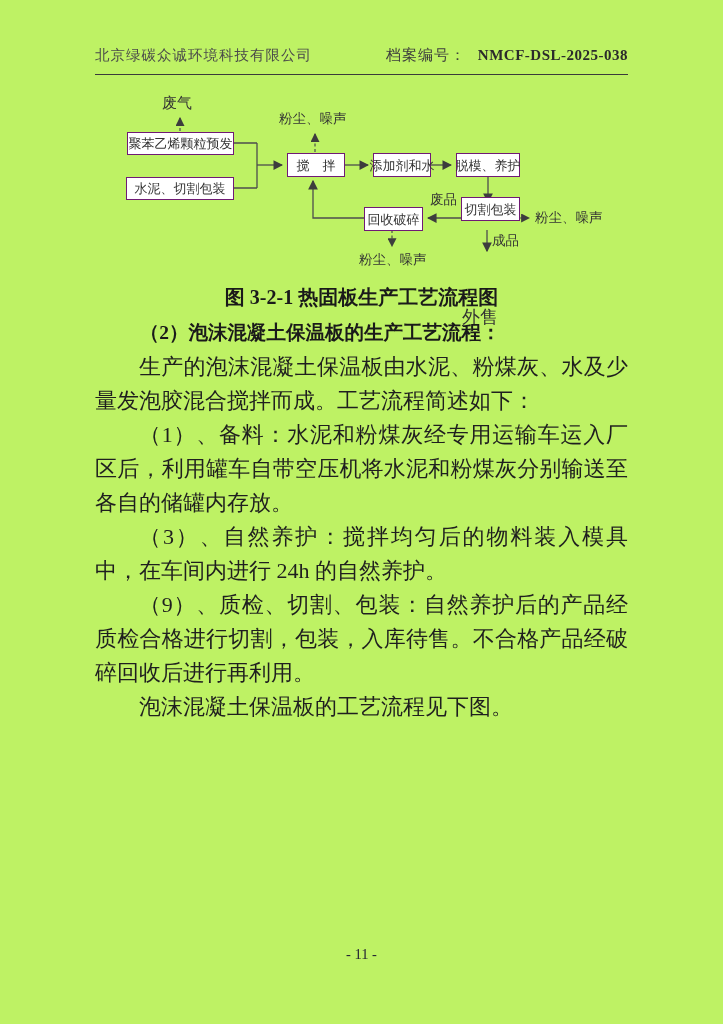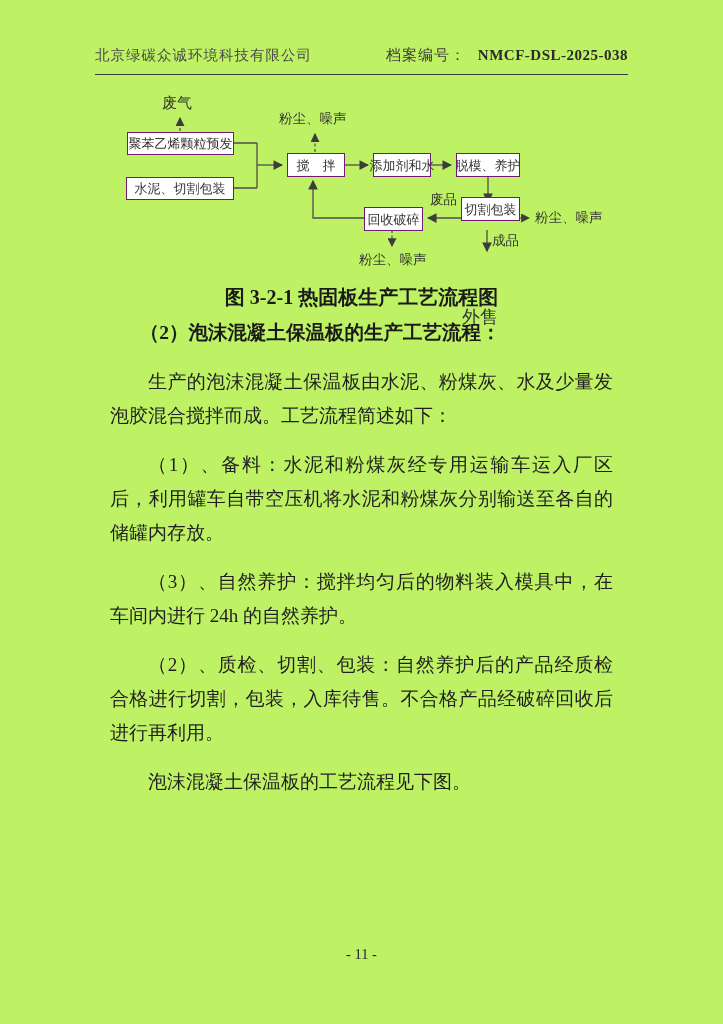--- a/index.html
+++ b/index.html
@@ -42,21 +42,21 @@
   .textblock{position:absolute;left:95px;top:282px;width:533px;}
   .fig-caption{
     text-align:center;font-weight:bold;font-size:20px;
     line-height:30px;margin:0 0 4px 0;color:#1a1a1a;
   }
   .sec-heading{
     font-weight:bold;font-size:19.5px;line-height:34px;
     text-indent:2.3em;margin:0;color:#1a1a1a;
   }
   .textblock p{
-    margin:15px;font-size:19px;line-height:34px;
+    margin:0;font-size:22px;line-height:34px;
     text-indent:2em;text-align:justify;color:#1f1f1f;
   }
   
   .footer{
     position:absolute;left:0;top:946px;width:723px;
     text-align:center;font-size:14.5px;color:#223;
   }
 </style>
 </head>
 <body>
@@ -111,19 +111,19 @@
     <div class="fc-label" style="left:462px;top:268px;font-size:18px;margin-top:40px;">外售</div>
     <div class="fc-label" style="left:359px;top:253px;">粉尘、噪声</div>
   </div>
 
   <div class="textblock">
     <div class="fig-caption">图 3-2-1 热固板生产工艺流程图</div>
     <div class="sec-heading">（2）泡沫混凝土保温板的生产工艺流程：</div>
     <p>生产的泡沫混凝土保温板由水泥、粉煤灰、水及少量发泡胶混合搅拌而成。工艺流程简述如下：</p>
     <p>（1）、备料：水泥和粉煤灰经专用运输车运入厂区后，利用罐车自带空压机将水泥和粉煤灰分别输送至各自的储罐内存放。</p>
     <p>（3）、自然养护：搅拌均匀后的物料装入模具中，在车间内进行 24h 的自然养护。</p>
-    <p>（2）、质检、切割、包装：自然养护后的产品经质检合格进行切割，包装，入库待售。不合格产品经破碎回收后进行再利用。</p>
+    <p>（9）、质检、切割、包装：自然养护后的产品经质检合格进行切割，包装，入库待售。不合格产品经破碎回收后进行再利用。</p>
     <p>泡沫混凝土保温板的工艺流程见下图。</p>
   </div>
 
   <div class="footer">- 11 -</div>
 
 </div>
 
 </body></html>

